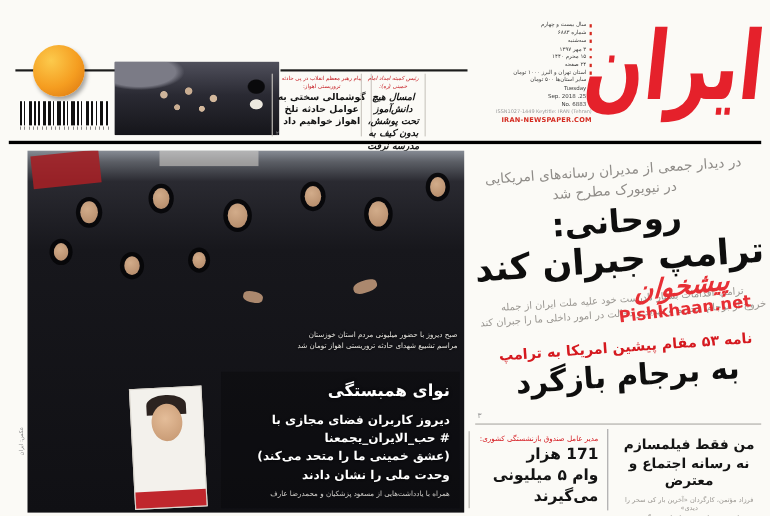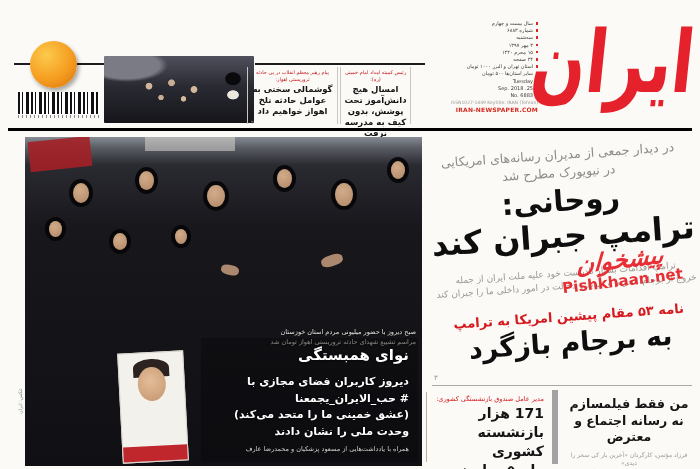--- a/index.html
+++ b/index.html
@@ -35,42 +35,42 @@
        radial-gradient(circle 5px at 45% 40%,#c9ad92 0 60%,rgba(0,0,0,0) 75%),
        radial-gradient(circle 5px at 60% 50%,#d3b89c 0 60%,rgba(0,0,0,0) 75%),
        radial-gradient(circle 4px at 38% 62%,#c9ad92 0 60%,rgba(0,0,0,0) 75%),
        radial-gradient(circle 4px at 53% 64%,#d3b89c 0 60%,rgba(0,0,0,0) 75%),
        radial-gradient(ellipse 55px 22px at 15% 14%,#7b7b86 0 60%,rgba(0,0,0,0) 75%),
        linear-gradient(180deg,#50505c 0%,#2a2a33 45%,#15151a 100%);}
 
   .tbox{top:67px;height:57px;text-align:center;padding:2px 3px;box-sizing:border-box;
         border-right:1px solid #c9c5bf;border-left:1px solid #c9c5bf;}
   .tbox1{left:247px;width:91px;}
-  .tbox2{left:340px;width:71px;}
+  .tbox2{left:328px;width:59px;font-style:italic;}
   .tbox .kick{font-size:5px;color:#c4161c;line-height:7px;margin-bottom:1px;}
   .tbox .ttl{font-size:8.5px;font-weight:bold;color:#141414;line-height:11px;}
   .tbox .pg{font-size:5px;color:#9a9a9a;text-align:left;margin-top:2px;}
 
   .black-rule{left:8px;top:128px;width:684px;height:3px;background:#000;}
 
   
   .main-photo{left:25px;top:137px;width:397px;height:329px;overflow:hidden;
      background:linear-gradient(180deg,#878c95 0px,#5c5f66 10px,#2a2a31 28px,#17171c 90px,#101014 100%);}
   .flag{position:absolute;left:4px;top:2px;width:62px;height:30px;background:#a32026;transform:rotate(-6deg);opacity:.9;}
   .banner{position:absolute;left:120px;top:0px;width:90px;height:14px;background:#d8d6cf;opacity:.55;}
   .face{position:absolute;border-radius:50%;background:radial-gradient(circle at 40% 35%,#d2ac8a,#b78e6d 80%);box-shadow:0 0 0 4px rgba(5,5,8,.9);}
   .hand{position:absolute;border-radius:40%;background:#c59c7d;opacity:.85;}
   .poster{position:absolute;left:95px;top:215px;width:66px;height:110px;background:#f3f1ec;
           border:1px solid #d8d4cc;transform:rotate(-3deg);box-sizing:border-box;}
   .poster-face{position:absolute;left:18px;top:14px;width:28px;height:34px;border-radius:50%;
           background:radial-gradient(circle at 45% 40%,#e4bd99,#c89a74 85%);}
   .poster-hair{position:absolute;left:14px;top:6px;width:36px;height:18px;border-radius:50% 50% 0 0;background:#2c2320;}
   .poster-strip{position:absolute;left:0;bottom:0;width:100%;height:15px;background:#c0272d;}
   .photo-caption{position:absolute;right:6px;top:163px;width:215px;text-align:right;
-          color:#e6e4df;font-size:6.5px;line-height:9.5px;text-shadow:0 0 2px #000;margin-top:28px;}
+          color:#e6e4df;font-size:6.5px;line-height:9.5px;text-shadow:0 0 2px #000;}
   .overlay{position:absolute;left:176px;right:4px;top:201px;bottom:4px;background:rgba(8,8,12,.45);
           padding:5px 9px;box-sizing:border-box;text-align:right;color:#fff;}
   .overlay .oh{font-size:15px;font-weight:bold;line-height:25px;margin-bottom:6px;text-shadow:0 0 3px #000;}
   .overlay .oline{font-size:11px;line-height:16.5px;text-shadow:0 0 2px #000;font-weight:bold;}
   .overlay .ofoot{font-size:6.5px;color:#d2d0cc;margin-top:5px;text-align:right;}
   .credit{left:17px;top:448px;width:60px;font-size:5px;color:#8a8a8a;transform:rotate(-90deg);transform-origin:0 0;white-space:nowrap;}
 
   
   .lead-col{left:430px;top:138px;width:264px;height:328px;}
   .tilt{transform:rotate(-4deg);transform-origin:50% 35%;}
@@ -82,21 +82,21 @@
   .watermark{position:absolute;left:116px;top:108px;width:150px;text-align:center;color:#e6252b;
              transform:rotate(-7deg);opacity:.95;pointer-events:none;}
   .wm-script{display:block;font-size:24px;font-weight:bold;font-style:italic;transform:skewX(-10deg);}
   .wm-domain{display:block;font-size:15px;font-weight:bold;direction:ltr;margin-top:-2px;}
   .s2-kicker{margin-top:16px;text-align:center;color:#d5191f;font-weight:bold;font-size:13px;line-height:16px;}
   .s2-head{margin-top:2px;text-align:center;color:#0e0e0e;font-weight:bold;font-size:27px;letter-spacing:1px;}
   .pg3{left:4px;top:236px;font-size:7px;color:#999;}
   .col-rule{left:2px;right:2px;top:247px;height:0;border-top:1.5px solid #aaa7a2;}
 
   .bottom-row{left:0;right:0;top:252px;bottom:2px;display:flex;}
-  .bcol-film{width:142px;border-left:6px solid #a3a3a3;padding:6px 4px 0 10px;box-sizing:border-box;text-align:center;}
+  .bcol-film{width:142px;border-left:1px solid #a3a3a3;padding:6px 4px 0 10px;box-sizing:border-box;text-align:center;}
   .bcol-film .bt{font-size:12.5px;font-weight:bold;color:#141414;line-height:16.5px;}
   .bcol-film .bs{font-size:6px;color:#9b9893;line-height:8.5px;margin-top:5px;}
   .bcol-pension{flex:1;padding:5px 8px 0 2px;box-sizing:border-box;text-align:right;}
   .bcol-pension .kick{font-size:6.5px;color:#d5191f;line-height:9px;}
   .bcol-pension .bl{font-size:14px;font-weight:bold;color:#141414;line-height:19px;}
   .pension-divider{left:426px;top:392px;width:1px;height:70px;background:#b3b0ab;}
 </style>
 </head>
 <body>
 
@@ -207,21 +207,20 @@
         <div class="bs">
           <div>فرزاد مؤتمن، کارگردان «آخرین بار کی سحر را دیدی»</div>
           <div>از تجربه ساخت سینمایی‌اش می‌گوید</div>
         </div>
 
       </div>
       <div class="bcol-pension">
         <div class="kick">مدیر عامل صندوق بازنشستگی کشوری:</div>
         <div>
             <div class="bl">171 هزار</div>
-            <div class="bl">بازنشسته کشوری</div>
             <div class="bl">وام ۵ میلیونی می‌گیرند</div>
           </div>
 
       </div>
     </div>
   </div>
   <div class="abs pension-divider"></div>
 
 </div>
 

